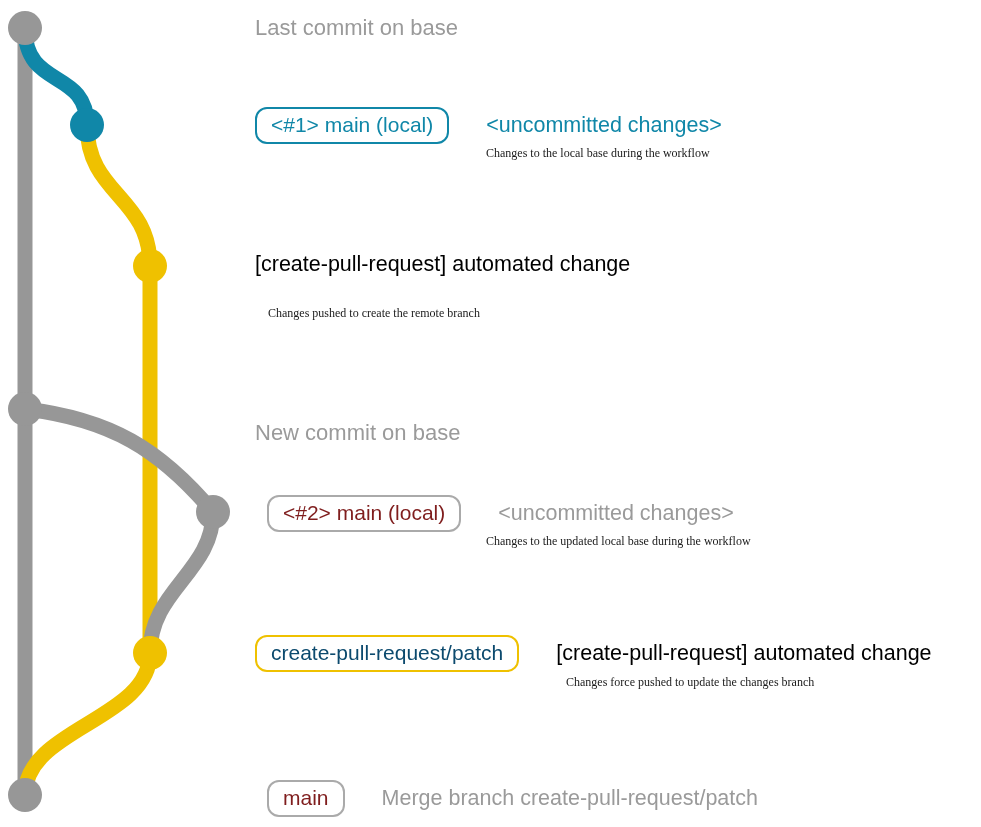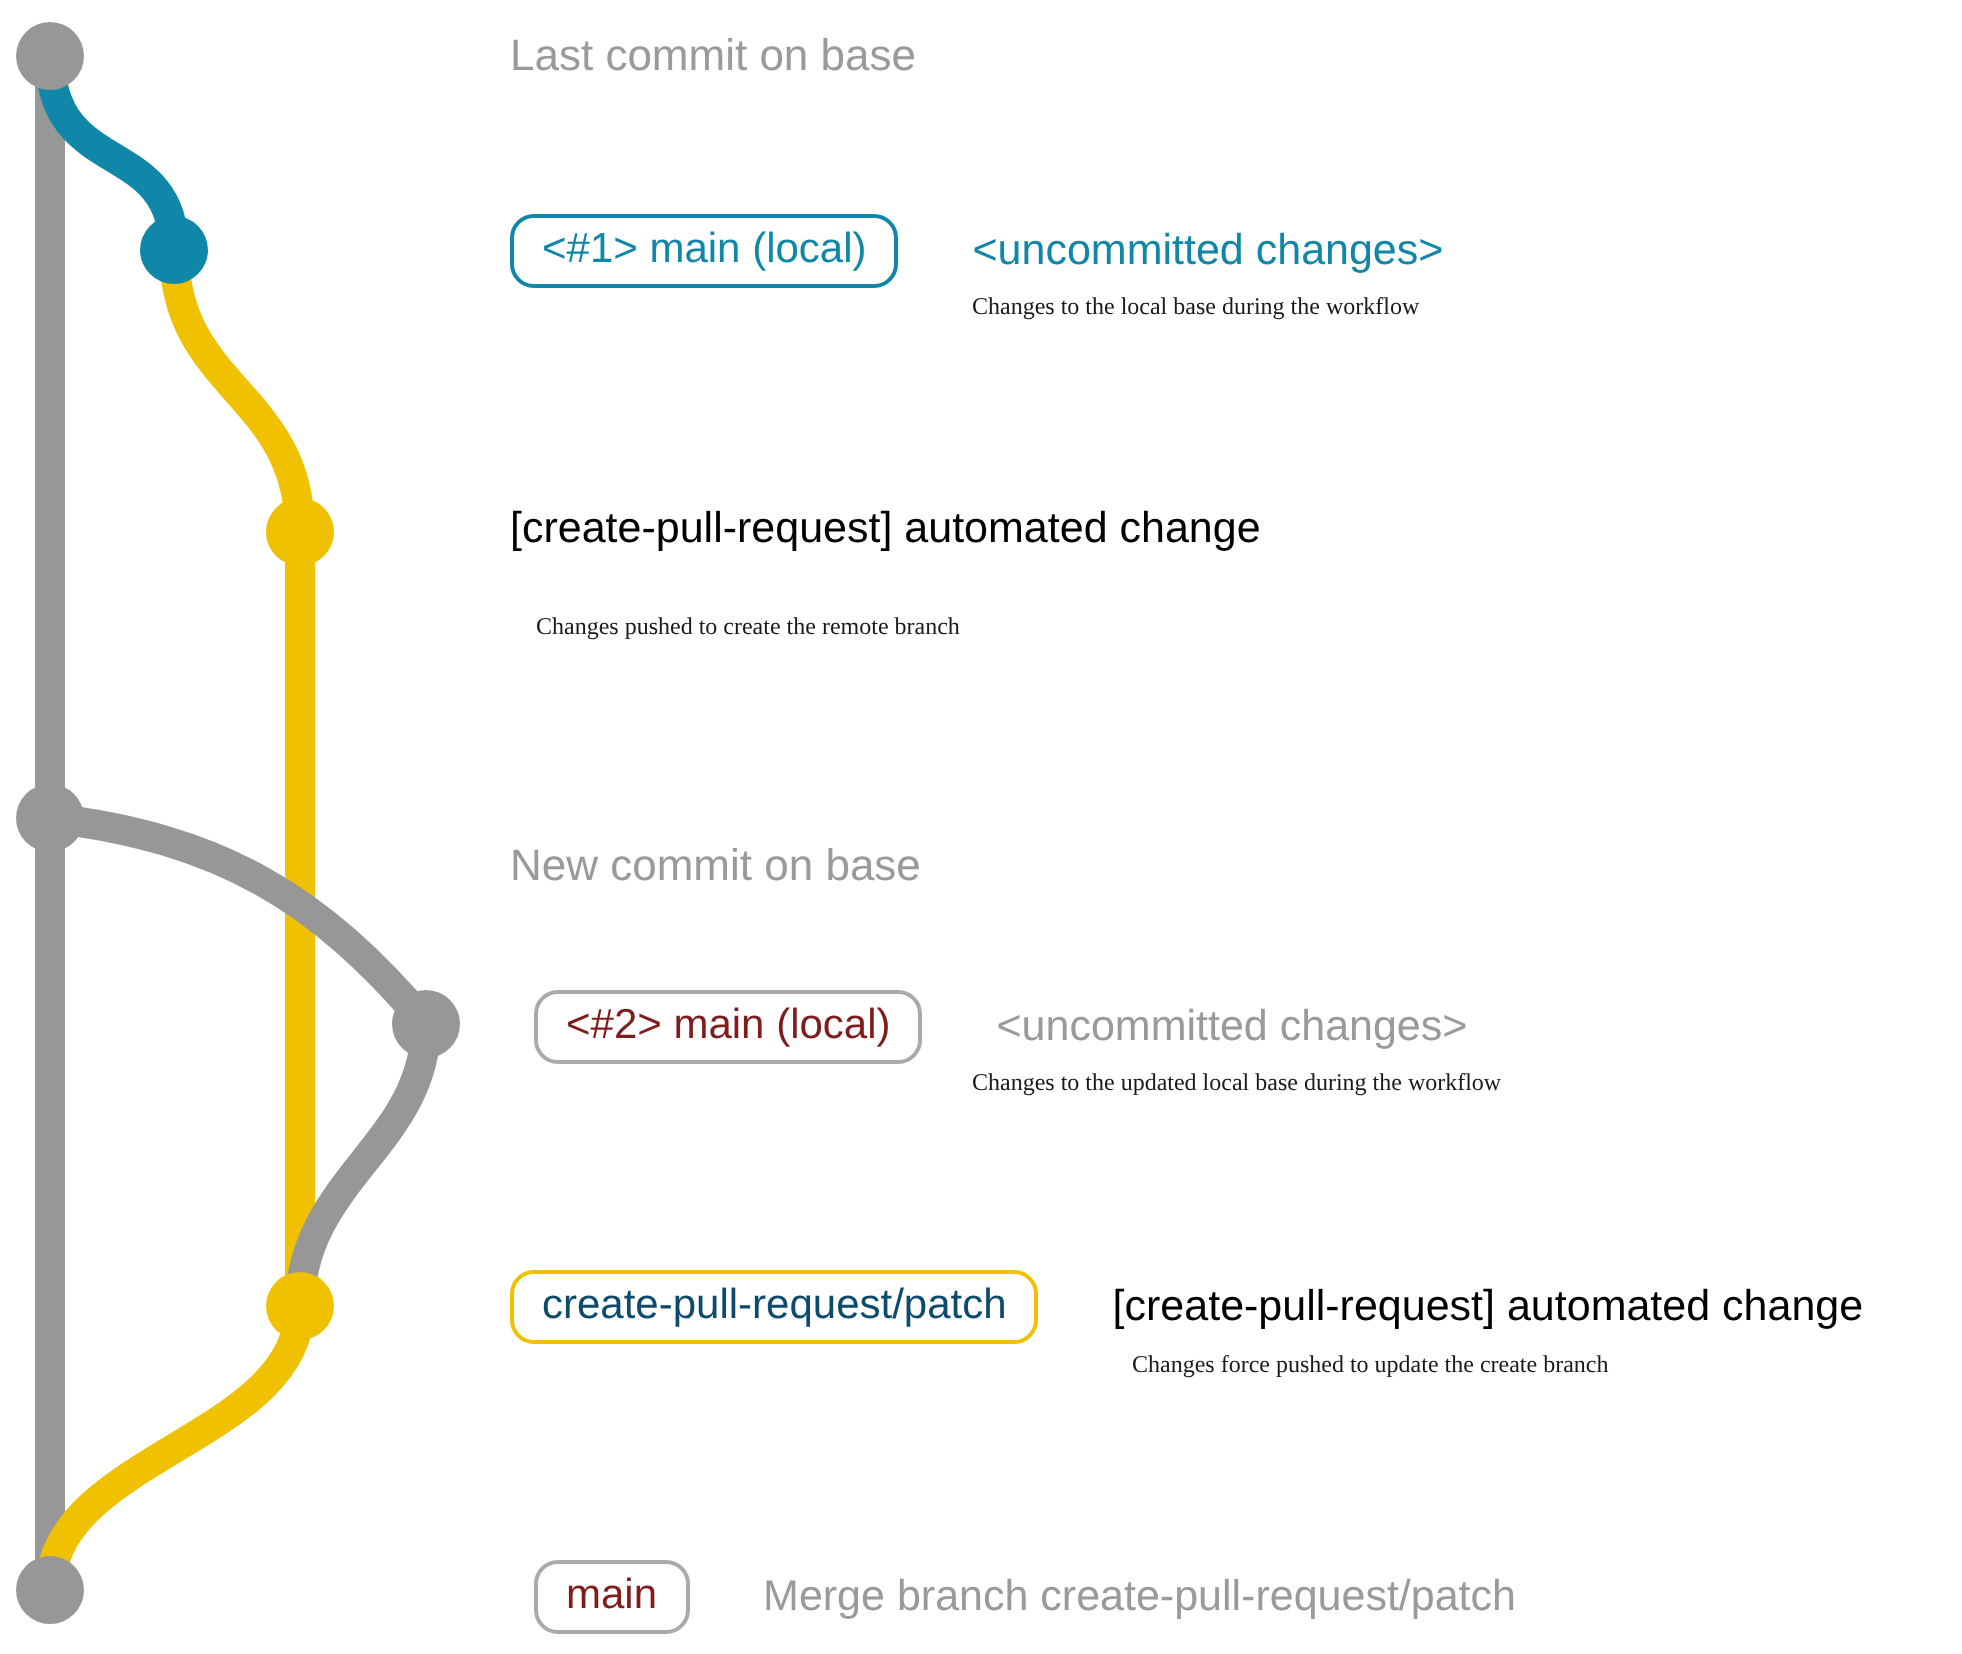--- a/index.html
+++ b/index.html
@@ -116,18 +116,18 @@
 <div class="row" style="left:255px; top:495px;">
   <span class="pill gray">&lt;#2&gt; main (local)</span>
   <span class="subject gray">&lt;uncommitted changes&gt;</span>
 </div>
 <div class="body-line" style="left:486px; top:535px;">Changes to the updated local base during the workflow</div>
 
 <div class="row" style="left:255px; top:635px;">
   <span class="pill yellow">create-pull-request/patch</span>
   <span class="subject yellow">[create-pull-request] automated change</span>
 </div>
-<div class="body-line" style="left:566px; top:676px;">Changes force pushed to update the create branch</div>
+<div class="body-line" style="left:566px; top:676px;">Changes force pushed to update the changes branch</div>
 
 <div class="row" style="left:255px; top:780px;">
   <span class="pill gray">main</span>
   <span class="subject gray">Merge branch create-pull-request/patch</span>
 </div>
 
 </body></html>

